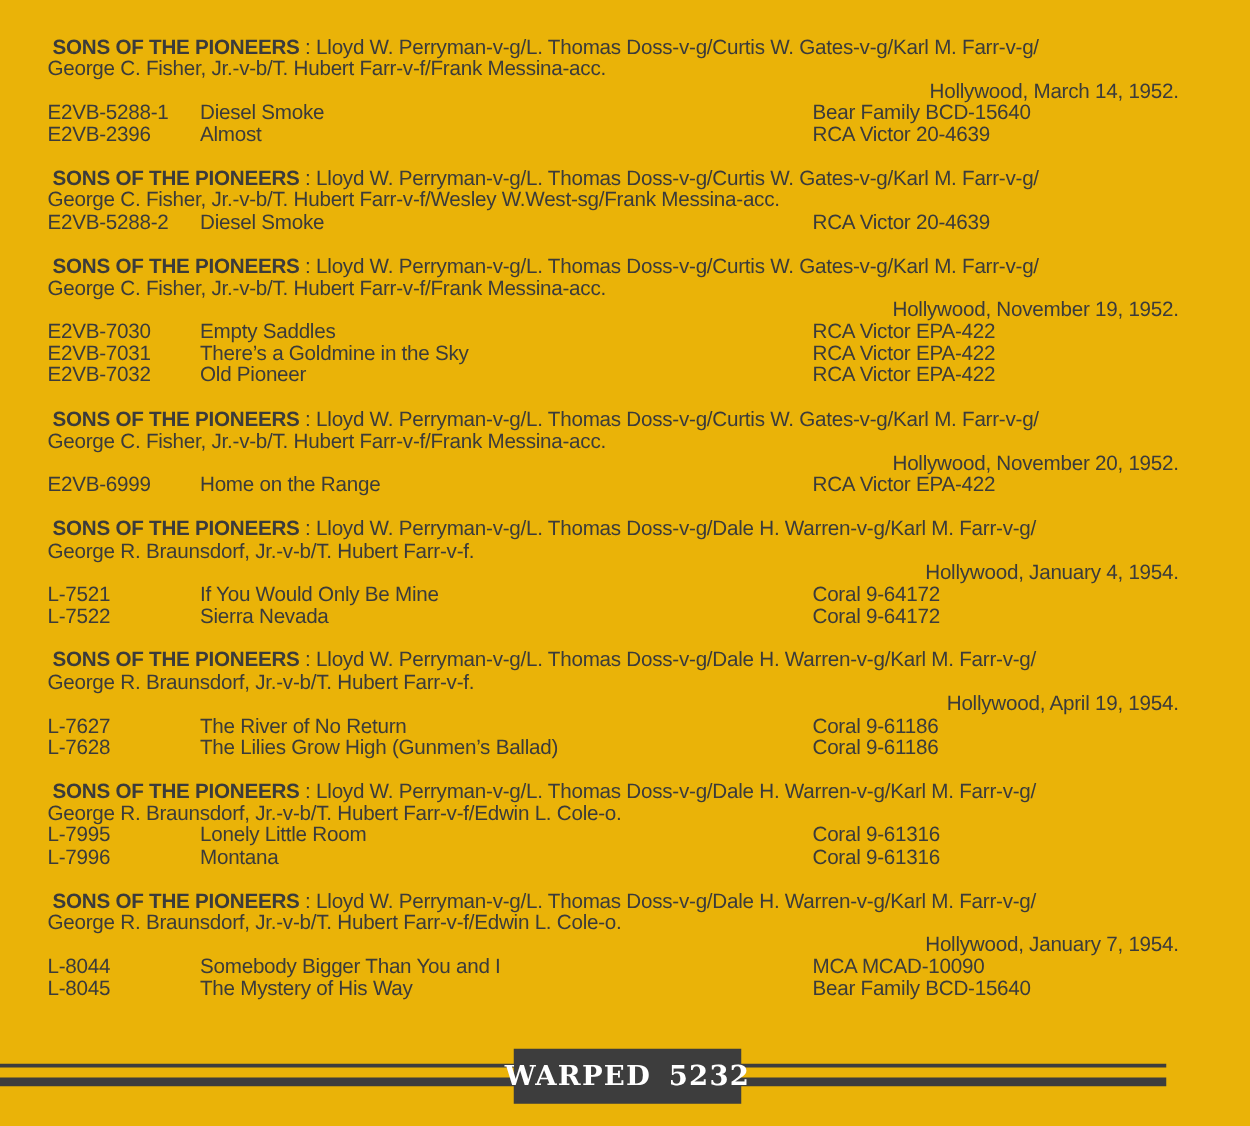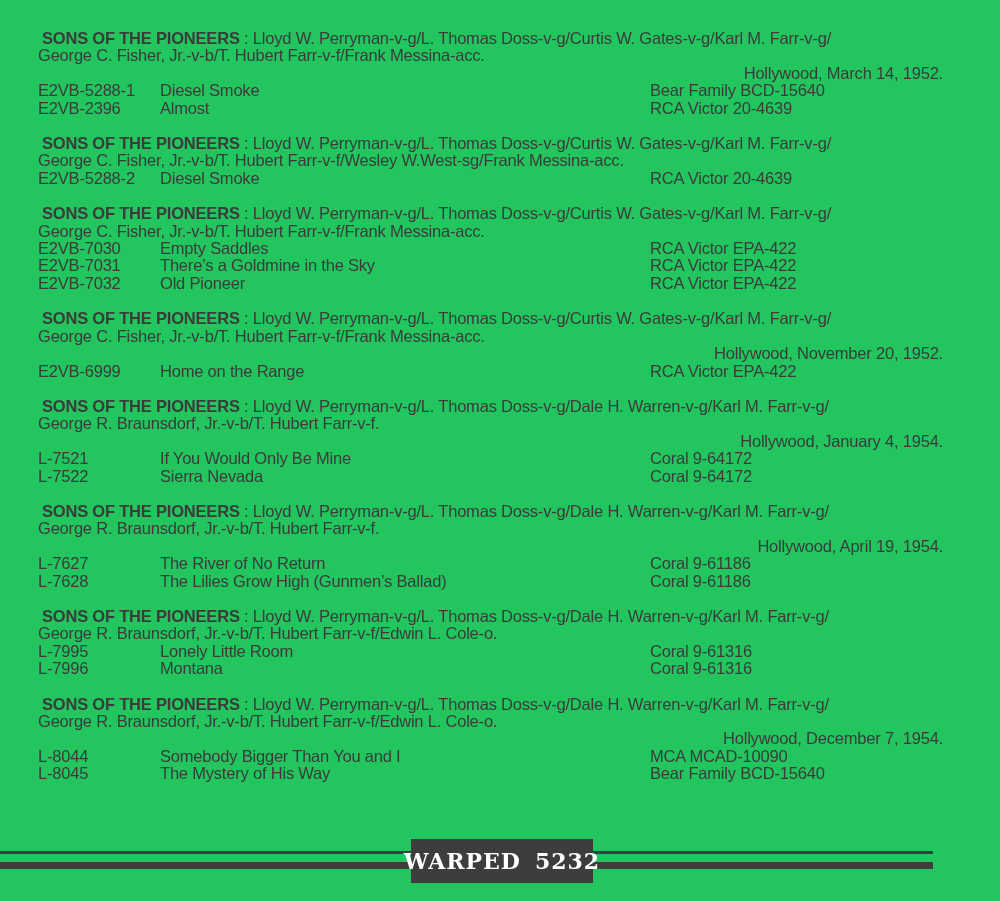--- a/index.html
+++ b/index.html
@@ -3,21 +3,21 @@
 <meta charset="utf-8">
 <style>
   * { margin: 0; padding: 0; box-sizing: border-box; }
   html, body { background: #ffffff; }
   body {
     width: 1000px; height: 901px;
     position: relative; overflow: hidden;
     font-family: "Liberation Sans", "DejaVu Sans", sans-serif;
     color: #3b3b3b;
   }
-  .page { position: absolute; inset: 0; background: #22c55e; }
+  .page { position: absolute; inset: 0; background: #eab308; }
   .content {
     position: absolute; left: 38px; top: 30px; width: 905px;
     font-size: 16.5px; letter-spacing: -0.2px;
   }
   .session { margin-bottom: 18px; }
   .session .hdr, .session .date, .session .row {
     line-height: 17.4px; white-space: nowrap;
   }
   .artist { font-weight: 700; margin-left: 4px; }
   .date { text-align: right; }
@@ -68,20 +68,21 @@
       <p class="hdr"><span class="artist">SONS OF THE PIONEERS</span><span> : </span><span>Lloyd W. Perryman-v-g/L. Thomas Doss-v-g/Curtis W. Gates-v-g/Karl M. Farr-v-g/</span><br><span>George C. Fisher, Jr.-v-b/T. Hubert Farr-v-f/Wesley W.West-sg/Frank Messina-acc.</span></p>
       <div class="row">
         <span class="mx">E2VB-5288-2</span>
         <span class="tt">Diesel Smoke</span>
         <span class="rl">RCA Victor 20-4639</span>
       </div>
     </section>
 
     <section class="session">
       <p class="hdr"><span class="artist">SONS OF THE PIONEERS</span><span> : </span><span>Lloyd W. Perryman-v-g/L. Thomas Doss-v-g/Curtis W. Gates-v-g/Karl M. Farr-v-g/</span><br><span>George C. Fisher, Jr.-v-b/T. Hubert Farr-v-f/Frank Messina-acc.</span></p>
+      <p class="date">Hollywood, November 19, 1952.</p>
       <div class="row">
         <span class="mx">E2VB-7030</span>
         <span class="tt">Empty Saddles</span>
         <span class="rl">RCA Victor EPA-422</span>
       </div>
       <div class="row">
         <span class="mx">E2VB-7031</span>
         <span class="tt">There’s a Goldmine in the Sky</span>
         <span class="rl">RCA Victor EPA-422</span>
       </div>
@@ -141,21 +142,21 @@
       </div>
       <div class="row">
         <span class="mx">L-7996</span>
         <span class="tt">Montana</span>
         <span class="rl">Coral 9-61316</span>
       </div>
     </section>
 
     <section class="session">
       <p class="hdr"><span class="artist">SONS OF THE PIONEERS</span><span> : </span><span>Lloyd W. Perryman-v-g/L. Thomas Doss-v-g/Dale H. Warren-v-g/Karl M. Farr-v-g/</span><br><span>George R. Braunsdorf, Jr.-v-b/T. Hubert Farr-v-f/Edwin L. Cole-o.</span></p>
-      <p class="date">Hollywood, December 7, 1954.</p>
+      <p class="date">Hollywood, January 7, 1954.</p>
       <div class="row">
         <span class="mx">L-8044</span>
         <span class="tt">Somebody Bigger Than You and I</span>
         <span class="rl">MCA MCAD-10090</span>
       </div>
       <div class="row">
         <span class="mx">L-8045</span>
         <span class="tt">The Mystery of His Way</span>
         <span class="rl">Bear Family BCD-15640</span>
       </div>

